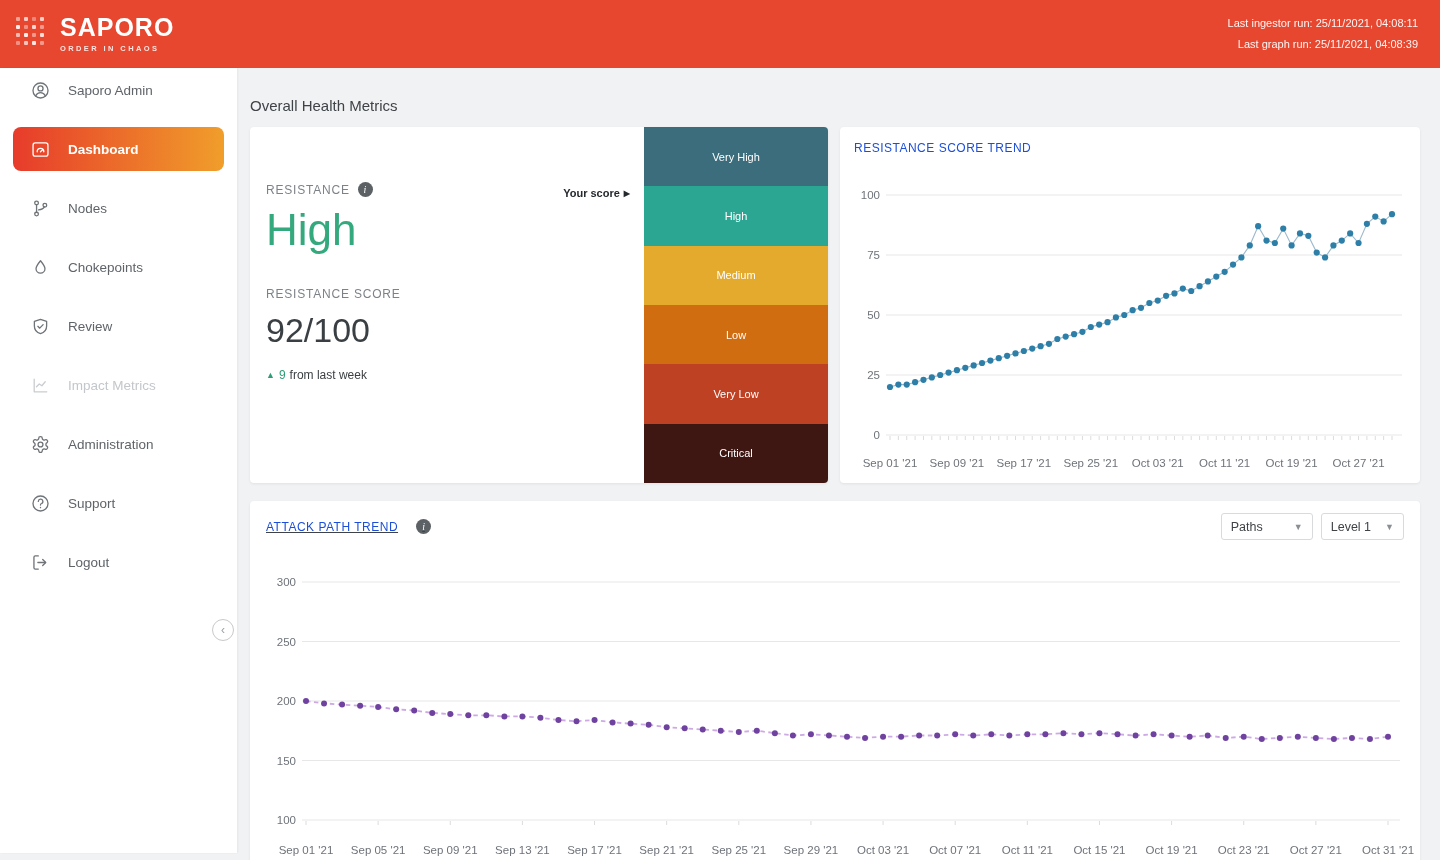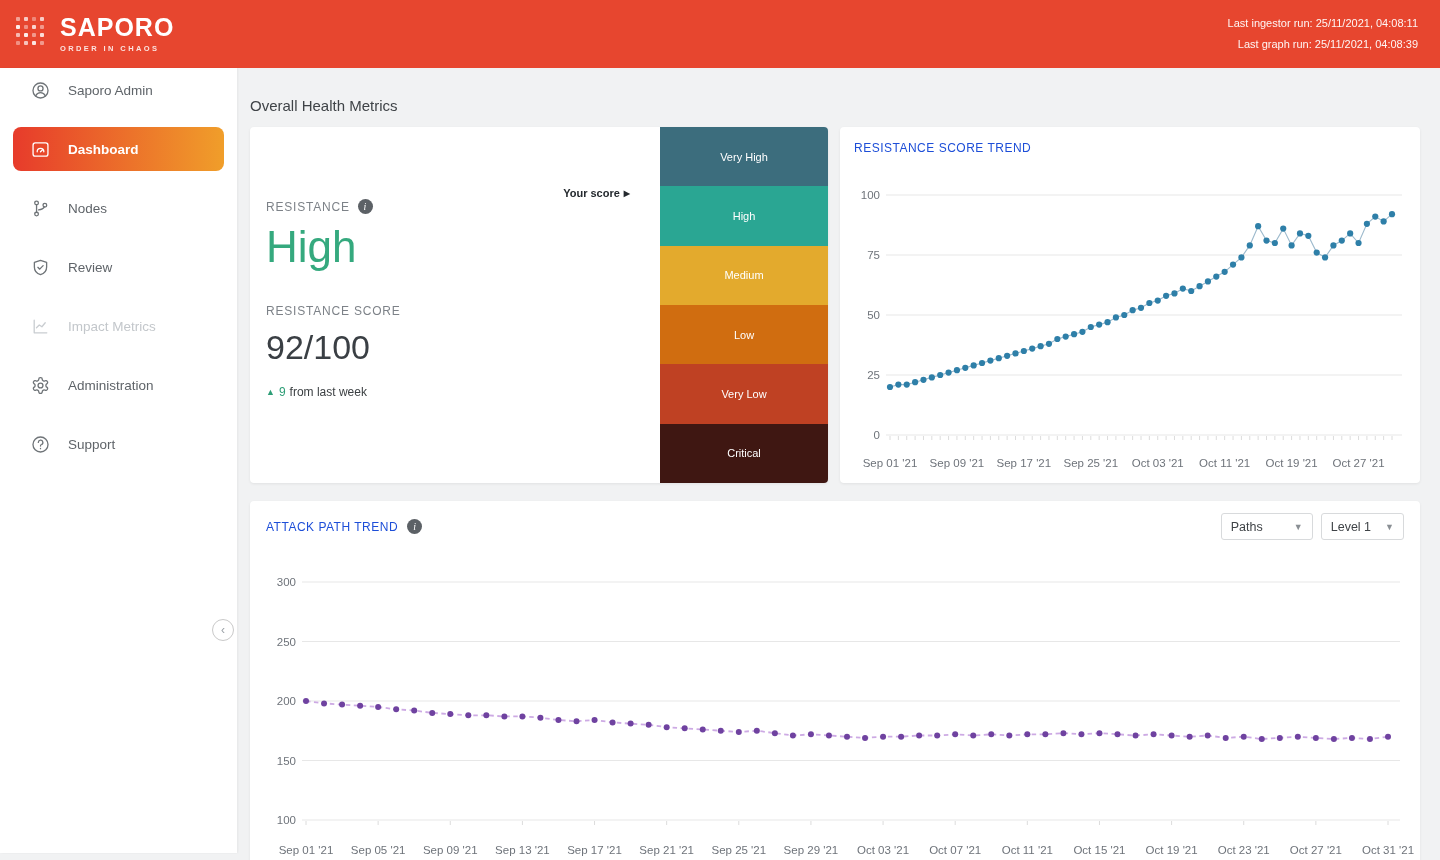--- a/index.html
+++ b/index.html
@@ -34,45 +34,45 @@
 
   .main { flex:1; padding:16px 20px 0 13px; }
   .page-title { font-size:15px; font-weight:500; color:#3f4347; margin:13px 0 13px 0; }
 
   .card { background:#fff; border-radius:4px; box-shadow:0 1px 3px rgba(0,0,0,.07); }
   .row1 { display:flex; gap:12px; }
   .res-card { width:578px; height:356px; position:relative; overflow:hidden; flex:none; }
   .trend-card { flex:1; height:356px; padding:14px 14px 0 14px; }
 
   
-  .res-left { padding:55px 0 0 16px;margin-top:17px; }
+  .res-left { padding:55px 0 0 16px; }
   .mini-label { font-size:12px; letter-spacing:.8px; color:#7d8288; font-weight:500;
     display:flex; align-items:center; gap:8px; }
   .info-icon { width:15px; height:15px; border-radius:50%; background:#5c6166; color:#fff;
     font-size:10px; font-style:italic; font-family:"Liberation Serif", serif;
     display:inline-flex; align-items:center; justify-content:center; cursor:pointer; }
   .res-value { font-size:44px; color:#35a97e; margin:8px 0 32px 0; font-weight:400; }
   .res-score { font-size:34px; color:#3a3f44; margin:10px 0 18px 0; }
   .delta-row { font-size:12px; color:#3c4043; display:flex; align-items:center; gap:4px; }
   .delta-up { color:#2e9e77; font-size:9px; }
   .delta-num { color:#2e9e77; }
-  .scale { position:absolute; right:0; top:0; bottom:0; width:168px; display:flex; flex-direction:column; }
+  .scale { position:absolute; right:0; top:0; bottom:0; width:184px; display:flex; flex-direction:column; }
   .band { flex:1; display:flex; align-items:center; justify-content:center;
     color:#fff; font-size:11px; }
   .your-score { position:absolute; right:198px; top:60px; font-size:11px; font-weight:bold;
     color:#24292e; display:flex; align-items:center; gap:4px; }
   .your-score .arr { font-size:8px; }
 
   .chart-title { font-size:12px; letter-spacing:.5px; color:#1d4ed8; font-weight:500; }
   .chart-mount svg { overflow:visible; display:block; }
 
   
   .attack-card { margin-top:18px; height:400px; padding:12px 16px 0 16px; }
   .attack-head { display:flex; align-items:center; justify-content:space-between; }
-  .attack-head .left { display:flex; align-items:center; gap:9px; }
+  .attack-head .left { display:flex; align-items:center; gap:18px;text-decoration:underline; }
   .filters { display:flex; gap:8px; }
   .select { border:1px solid #d8dadc; border-radius:3px; background:#fff; height:27px;
     display:flex; align-items:center; gap:14px; padding:0 9px; font-size:12.5px;
     color:#3f4347; cursor:pointer; }
   .select .chev { color:#8a8f94; font-size:9px; }
   .select.wide { width:92px; justify-content:space-between; }
 </style>
 </head>
 <body>
 
@@ -142,20 +142,28 @@
             <circle cx="17" cy="8.2" r="2.1"></circle>
             <path d="M7.5 7.7v8.6"></path>
             <path d="M16.4 10.2c-1.2 2.3-4 3.1-6.6 3.4"></path>
           </svg>
         </span>
         <span>Nodes</span>
       </div>
       <div class="side-item">
         <span class="ic">
           <svg viewBox="0 0 24 24" fill="none" stroke="currentColor" stroke-width="1.5" stroke-linecap="round" stroke-linejoin="round">
+            <path d="M12 4.3c3.1 3.8 5.1 6.6 5.1 9.1a5.1 5.1 0 0 1-10.2 0c0-2.5 2-5.3 5.1-9.1z"></path>
+          </svg>
+        </span>
+        <span>Chokepoints</span>
+      </div>
+      <div class="side-item">
+        <span class="ic">
+          <svg viewBox="0 0 24 24" fill="none" stroke="currentColor" stroke-width="1.5" stroke-linecap="round" stroke-linejoin="round">
             <path d="M12 3.8l7 2.4v5.1c0 4.5-2.9 7.6-7 8.8-4.1-1.2-7-4.3-7-8.8V6.2z"></path>
             <path d="M9 11.8l2.1 2.1 3.9-4"></path>
           </svg>
         </span>
         <span>Review</span>
       </div>
       <div class="side-item disabled">
         <span class="ic">
           <svg viewBox="0 0 24 24" fill="none" stroke="currentColor" stroke-width="1.5" stroke-linecap="round" stroke-linejoin="round">
             <path d="M4.8 4.8v14.4h14.4"></path>
@@ -175,20 +183,30 @@
       </div>
       <div class="side-item">
         <span class="ic">
           <svg viewBox="0 0 24 24" fill="none" stroke="currentColor" stroke-width="1.5" stroke-linecap="round" stroke-linejoin="round">
             <circle cx="12" cy="12" r="8.6"></circle>
             <path d="M9.5 9.6a2.6 2.6 0 1 1 3.6 2.4c-.8.3-1.1.9-1.1 1.7"></path>
             <path d="M12 16.6v.2"></path>
           </svg>
         </span>
         <span>Support</span>
+      </div>
+      <div class="side-item">
+        <span class="ic">
+          <svg viewBox="0 0 24 24" fill="none" stroke="currentColor" stroke-width="1.5" stroke-linecap="round" stroke-linejoin="round">
+            <path d="M9.5 4.5H6A1.5 1.5 0 0 0 4.5 6v12A1.5 1.5 0 0 0 6 19.5h3.5"></path>
+            <path d="M14.5 8.5l3.5 3.5-3.5 3.5"></path>
+            <path d="M17.5 12H9"></path>
+          </svg>
+        </span>
+        <span>Logout</span>
       </div>
       <button class="collapse-btn">‹</button>
   </nav>
 
   <div class="main">
     <div class="page-title">Overall Health Metrics</div>
 
     <div class="row1">
 
       <div class="card res-card">

